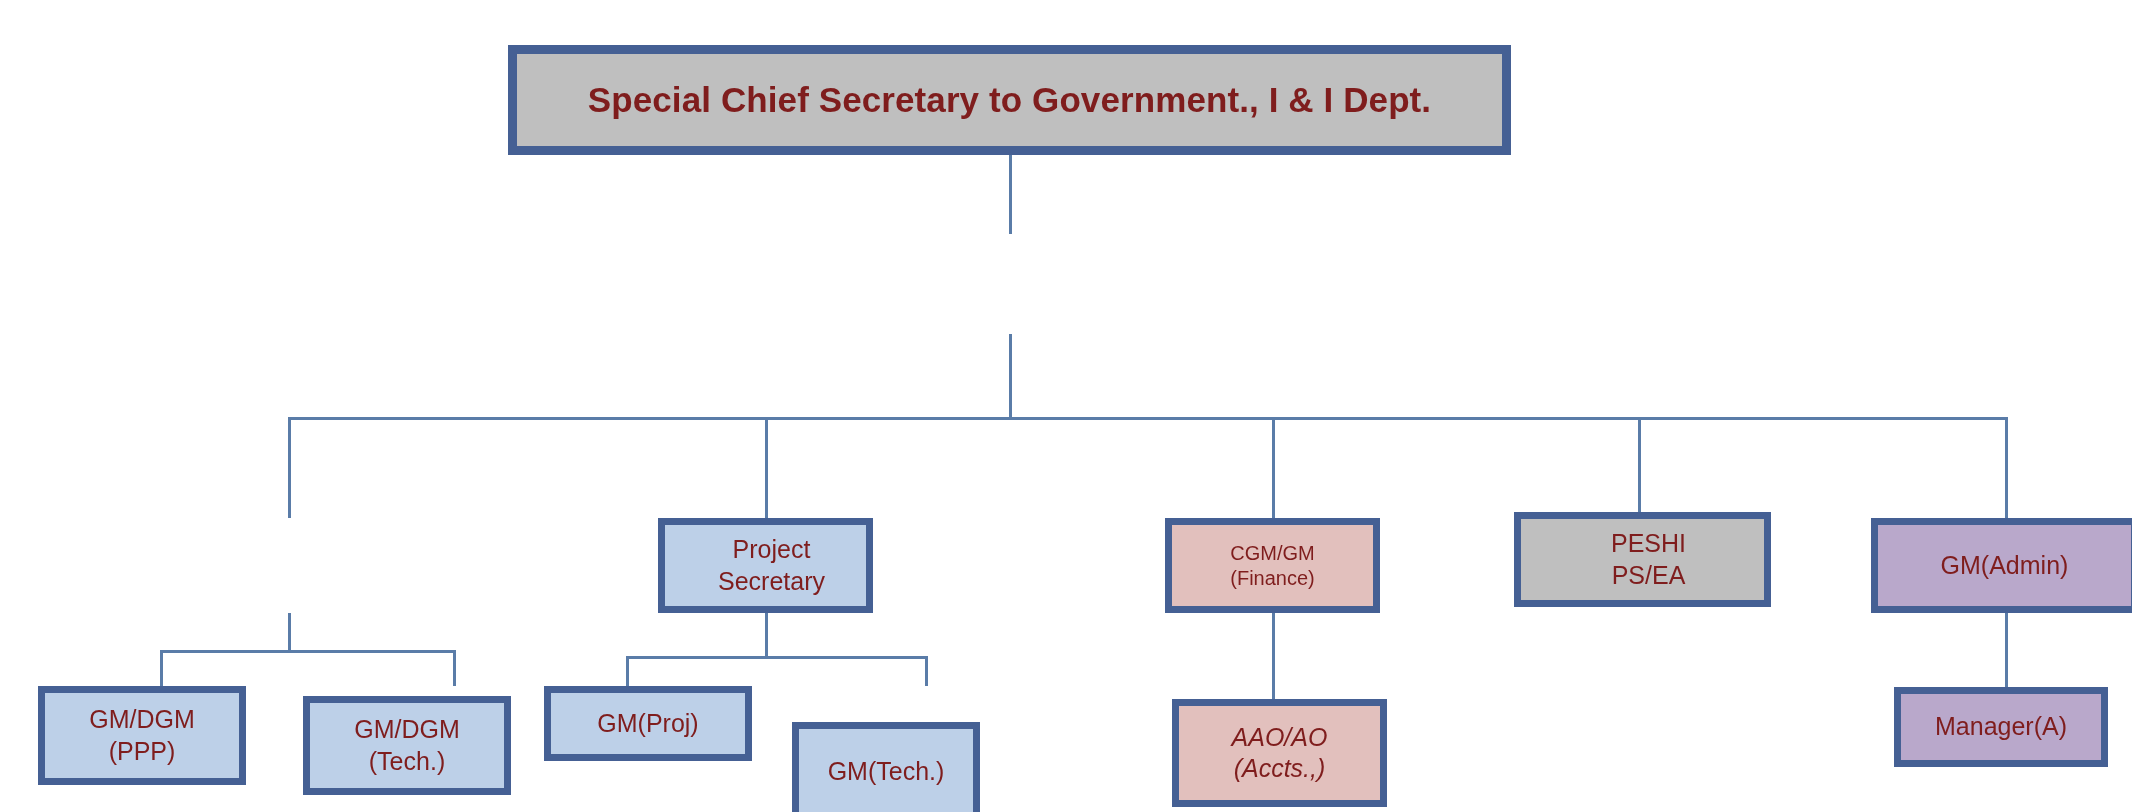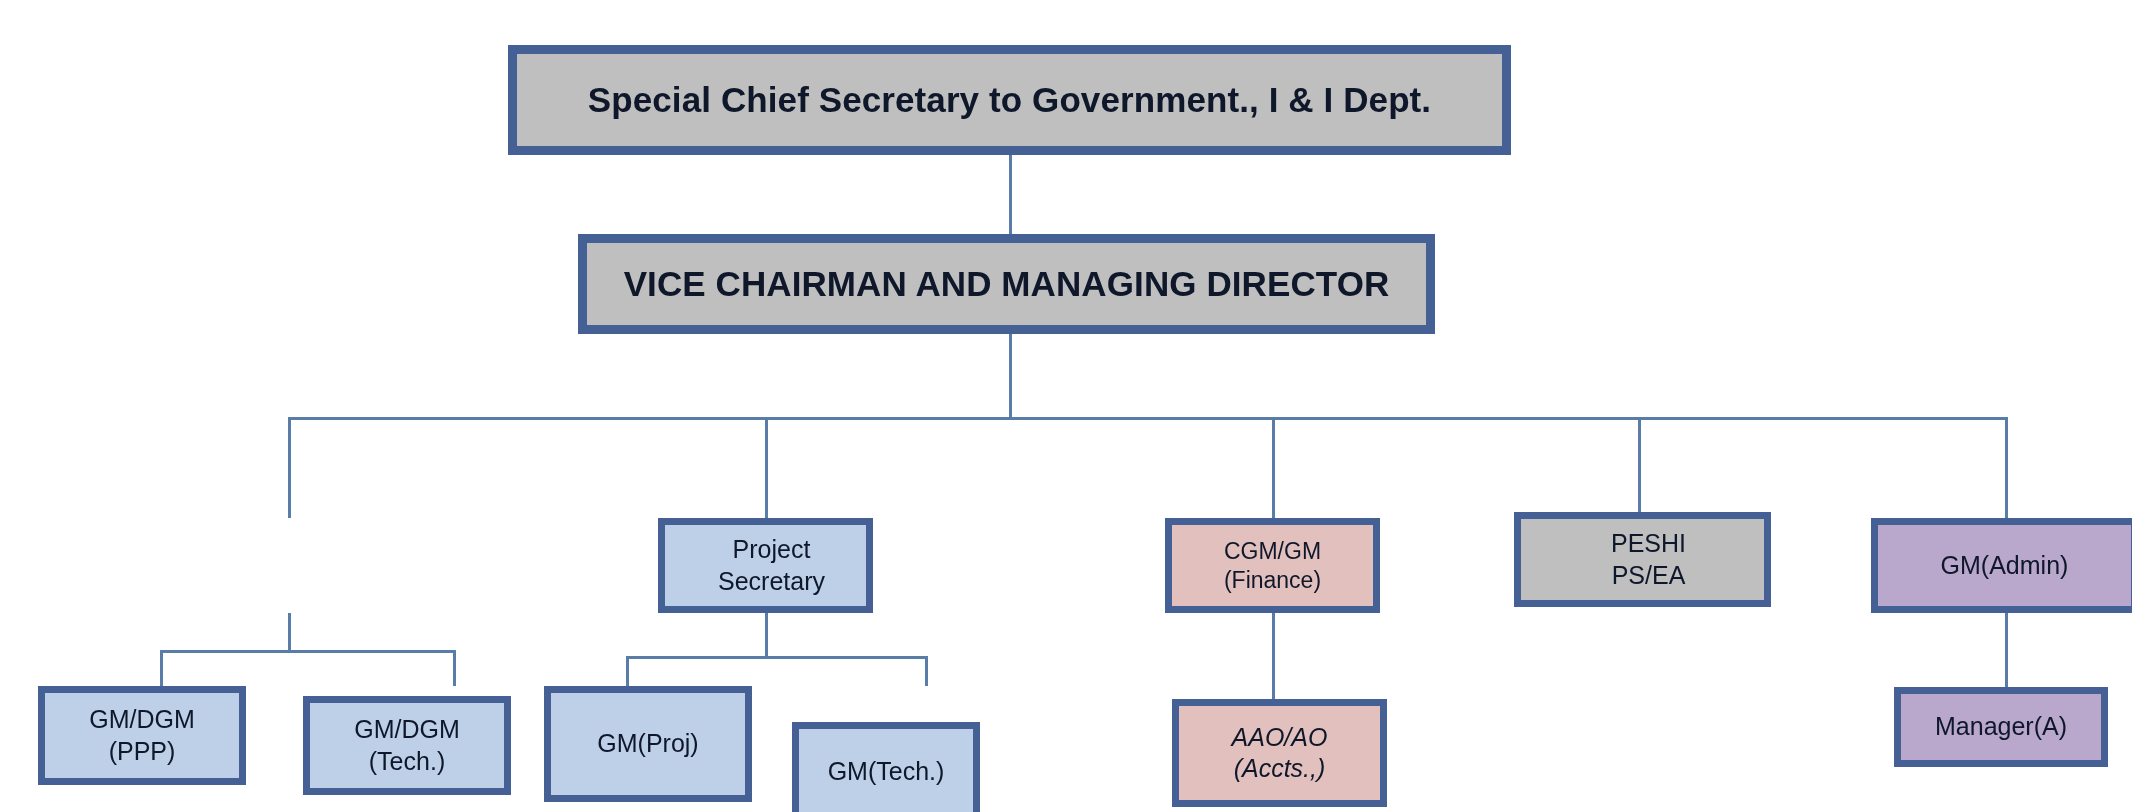--- a/index.html
+++ b/index.html
@@ -29,21 +29,21 @@
   .conn-h { height: 3px; }
 
   
   .node {
     position: absolute;
     box-sizing: border-box;
     display: flex;
     align-items: center;
     justify-content: center;
     text-align: center;
-    color: #0f172a;
+    color: #7f1d1d;
     line-height: 1.25;
     border-style: solid;
     border-color: #456094;
   }
   .node .node-label {
     display: block;
     width: 100%;
     white-space: pre-line;
   }
 
@@ -61,21 +61,21 @@
     border-width: 7px;
     font-weight: normal;
     font-size: 25px;
   }
 
   .fill-blue   { background: #bdd0e8; }
   .fill-pink   { background: #e2c0bd; }
   .fill-grey   { background: #bfbfbf; }
   .fill-purple { background: #b9a8cb; }
 
-  .small-text { font-size: 23px; }
+  .small-text { font-size: 20px; }
 </style>
 </head>
 <body>
 
 <div id="chart-canvas">
 
   <div class="conn conn-v" style="left:1009px; top:155px; height:79px;"></div>
 
   <div class="conn conn-v" style="left:1009px; top:334px; height:84px;"></div>
 
@@ -98,23 +98,20 @@
   <div class="conn conn-v" style="left:925px; top:656px; height:30px;"></div>
 
   <div class="conn conn-v" style="left:1272px; top:613px; height:86px;"></div>
 
   <div class="conn conn-v" style="left:2005px; top:613px; height:74px;"></div>
 
   <div class="node tier-top fill-grey" style="left:508px; top:45px; width:1003px; height:110px;">
     <span class="node-label">Special Chief Secretary to Government., I &amp; I Dept.</span>
   </div>
 
-  <div class="node tier-top fill-grey" style="left:578px; top:234px; width:857px; height:100px;">
-    <span class="node-label">VICE CHAIRMAN AND MANAGING DIRECTOR</span>
-  </div>
 
 
   <div class="node tier-mid fill-blue" style="left:658px; top:518px; width:215px; height:95px;padding-left:12px;">
     <span class="node-label"><span>Project</span><br><span>Secretary</span></span>
   </div>
 
   <div class="node tier-mid fill-pink small-text" style="left:1165px; top:518px; width:215px; height:95px;">
     <span class="node-label"><span>CGM/GM</span><br><span>(Finance)</span></span>
   </div>
 
@@ -127,21 +124,21 @@
   </div>
 
   <div class="node tier-low fill-blue" style="left:38px; top:686px; width:208px; height:99px;">
     <span class="node-label"><span>GM/DGM</span><br><span>(PPP)</span></span>
   </div>
 
   <div class="node tier-low fill-blue" style="left:303px; top:696px; width:208px; height:99px;">
     <span class="node-label"><span>GM/DGM</span><br><span>(Tech.)</span></span>
   </div>
 
-  <div class="node tier-low fill-blue" style="left:544px; top:686px; width:208px; height:116px;">
+  <div class="node tier-low fill-blue" style="left:544px; top:686px; width:208px; height:75px;">
     <span class="node-label">GM(Proj)</span>
   </div>
 
   <div class="node tier-low fill-blue" style="left:792px; top:686px; width:188px; height:99px;margin-top:36px;">
     <span class="node-label">GM(Tech.)</span>
   </div>
 
   <div class="node tier-low fill-pink" style="left:1172px; top:699px; width:215px; height:108px;font-style:italic;">
     <span class="node-label"><span>AAO/AO</span><br><span>(Accts.,)</span></span>
   </div>

